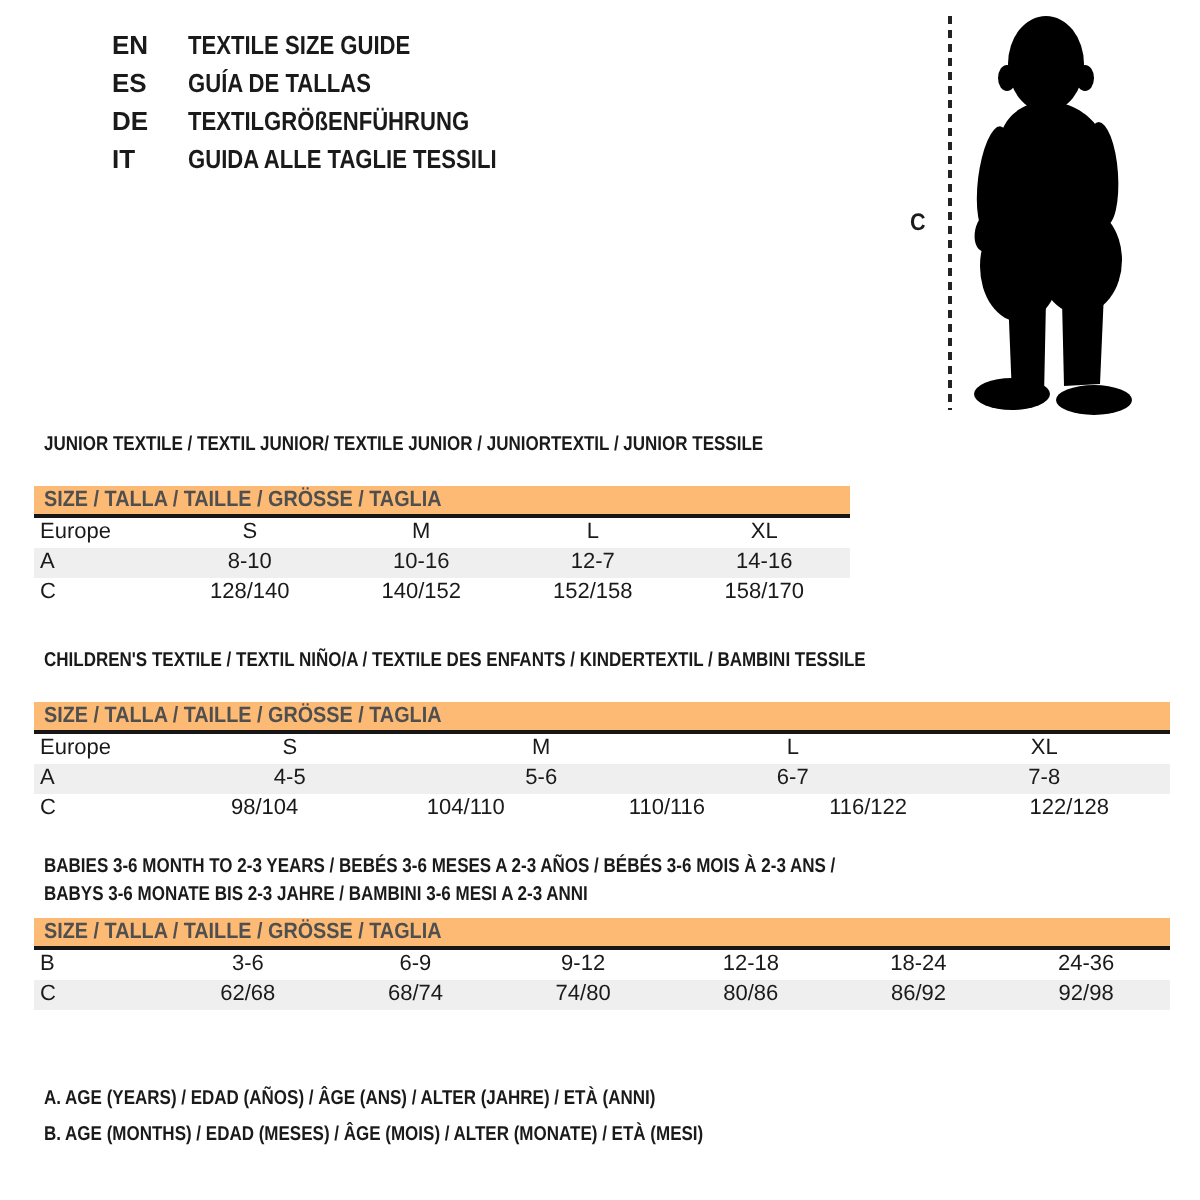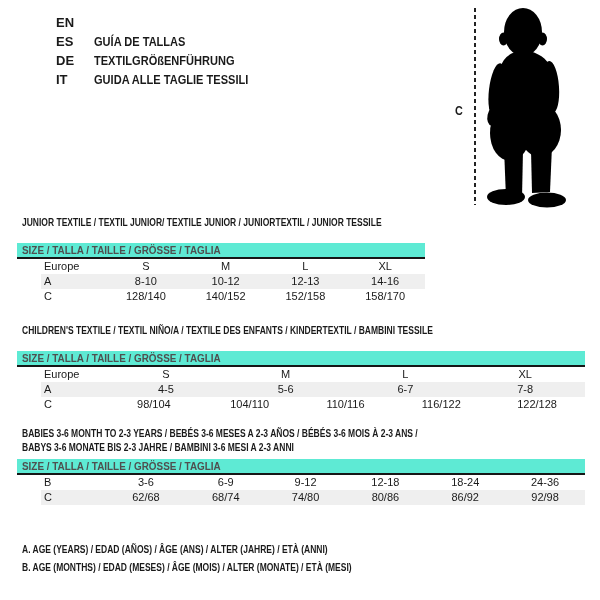--- a/index.html
+++ b/index.html
@@ -30,38 +30,39 @@
 
   
   .size-table{position:absolute;left:17px;}
   .table-junior{top:216px;width:408px;}
   .table-children{top:324px;width:568px;}
   .table-babies{top:427px;width:568px;}
   .table-title{font-size:10px;font-weight:bold;line-height:14px;padding-left:5px;}
   .table-junior .bar,.table-children .bar{margin-top:13px;}
   .table-babies .bar{margin-top:4px;}
   .bar{
-    height:14px;line-height:14px;background:#5eead4;border-bottom:2px solid #161616;
+    height:14px;line-height:14px;background:#fdba74;border-bottom:2px solid #161616;
     padding-left:5px;font-size:11px;font-weight:bold;color:#4f4f4f;
   }
-  .trow{display:flex;height:15px;line-height:15px;font-size:11px;margin-left:24px;}
+  .trow{display:flex;height:15px;line-height:15px;font-size:11px;}
   .trow.alt{background:#efefef;}
   .cell{flex:1;text-align:center;white-space:nowrap;}
   .cell.label{flex:0 0 62px;text-align:left;padding-left:3px;}
 
   
   .legend{position:absolute;left:22px;top:541px;}
   .legend-line{height:18px;line-height:18px;font-size:10px;font-weight:bold;}
 </style>
 </head>
 <body>
 
 <div class="lang-block" id="lang-block">
     <div class="lang-row">
       <span class="lang-code">EN</span>
+      <span class="lang-text"><span class="condense">TEXTILE SIZE GUIDE</span></span>
     </div>
     <div class="lang-row">
       <span class="lang-code">ES</span>
       <span class="lang-text"><span class="condense">GUÍA DE TALLAS</span></span>
     </div>
     <div class="lang-row">
       <span class="lang-code">DE</span>
       <span class="lang-text"><span class="condense">TEXTILGRÖßENFÜHRUNG</span></span>
     </div>
     <div class="lang-row">
@@ -101,22 +102,22 @@
       <div class="trow">
         <div class="cell label">Europe</div>
         <div class="cell">S</div>
         <div class="cell">M</div>
         <div class="cell">L</div>
         <div class="cell">XL</div>
       </div>
       <div class="trow alt">
         <div class="cell label">A</div>
         <div class="cell">8-10</div>
-        <div class="cell">10-12</div>
-        <div class="cell">12-13</div>
+        <div class="cell">10-16</div>
+        <div class="cell">12-7</div>
         <div class="cell">14-16</div>
       </div>
       <div class="trow">
         <div class="cell label">C</div>
         <div class="cell">128/140</div>
         <div class="cell">140/152</div>
         <div class="cell">152/158</div>
         <div class="cell">158/170</div>
       </div>
     </div>

